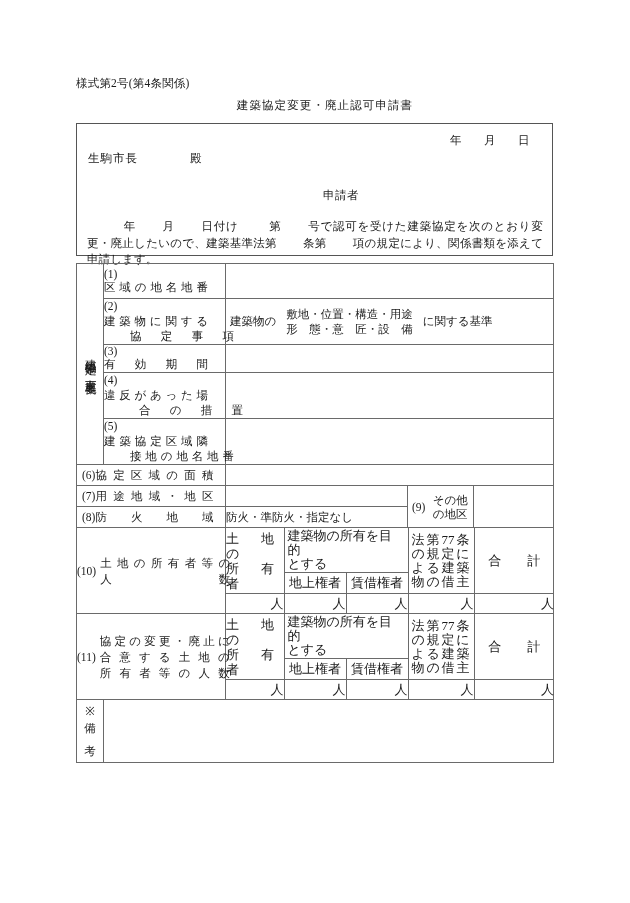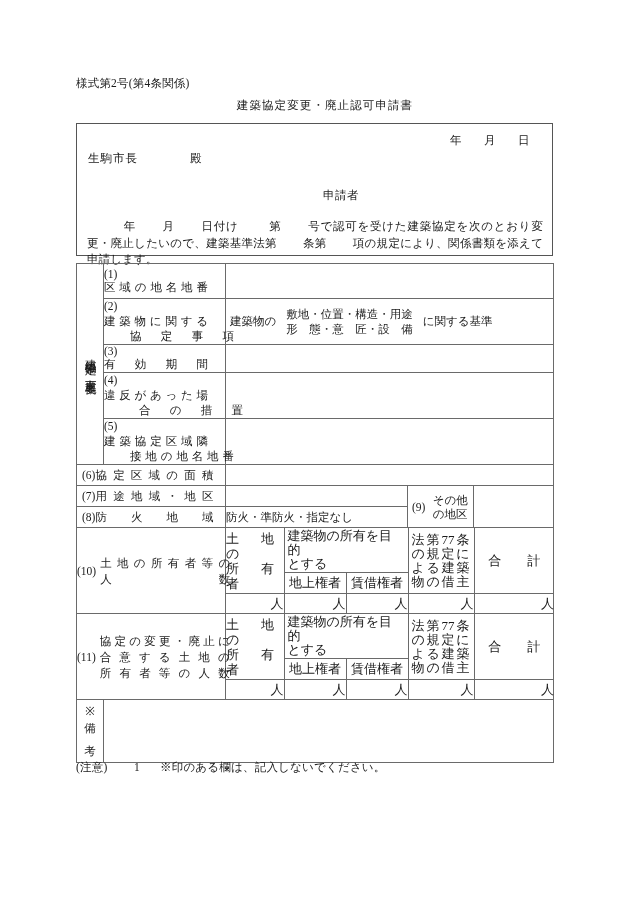--- a/index.html
+++ b/index.html
@@ -475,18 +475,15 @@
         <span style="display:block">※</span>
         <span style="display:block">備</span>
         <span style="display:block;margin-top:6px">考</span>
       </td>
       <td colspan="6"></td>
     </tr>
   </tbody>
     </table>
 
   <div class="notes">
-    <div>
-      <span class="n-head">(注意)</span><span class="n-no">1</span><span>※印のある欄は、記入しないでください。</span>
-    </div>
   </div>
 
 </div>
 
 </body></html>

